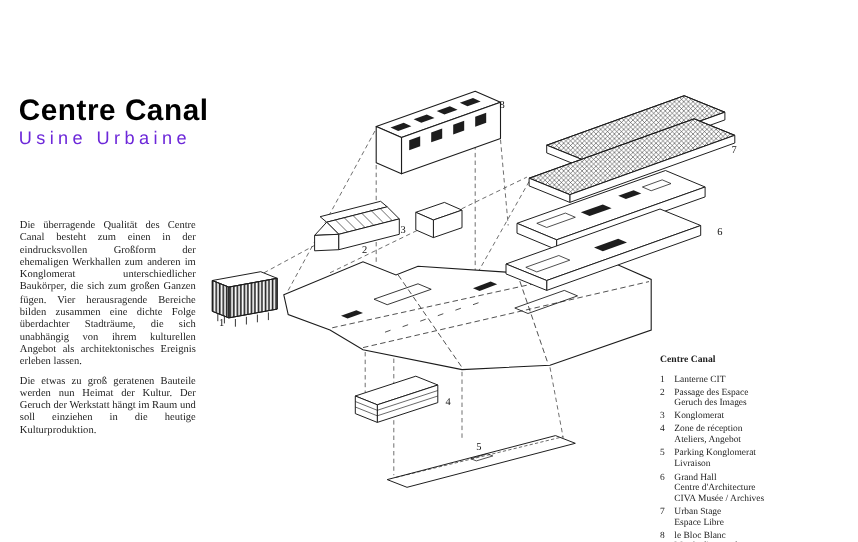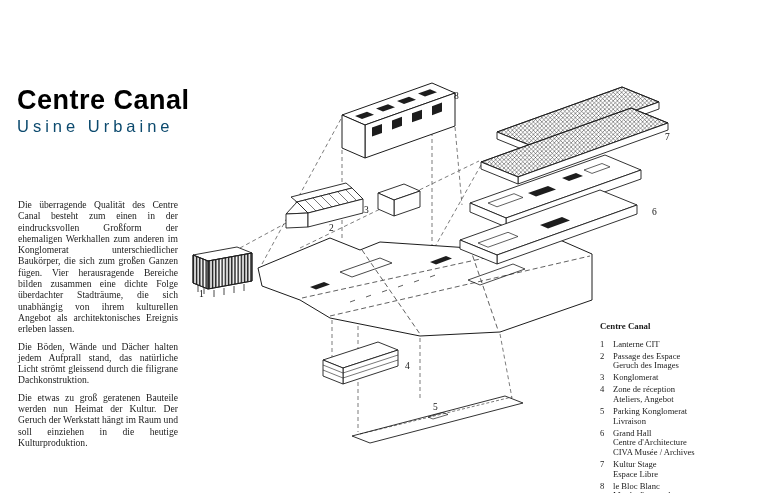--- a/index.html
+++ b/index.html
@@ -9,21 +9,21 @@
     overflow:hidden; font-family:"Liberation Serif", serif; color:#1c1c1c;
   }
   .drawing-svg { position:absolute; left:0; top:0; }
   .header { position:absolute; left:17px; top:86px; }
   .title {
     font-family:"Liberation Sans", sans-serif; font-weight:700;
     font-size:27px; line-height:1.05; color:#000; letter-spacing:0.5px;
   }
   .subtitle {
     font-family:"Liberation Sans", sans-serif; font-weight:400;
-    font-size:16.5px; letter-spacing:4px; color:#0c4a6e; margin-top:3px; white-space:nowrap;
+    font-size:16.5px; letter-spacing:4px; color:#6d28d9; margin-top:3px; white-space:nowrap;
   }
   .intro {
     position:absolute; left:18px; top:153px; width:160px;
     font-size:9.6px; line-height:11.3px; text-align:justify;margin-top:46px;
   }
   .intro p { margin-bottom:6px; }
   .legend {
     position:absolute; left:600px; top:322px; width:140px;
     font-size:8.6px; line-height:9.6px;
   }
@@ -195,21 +195,20 @@
   <span class="num-label" style="left:665px; top:133px;">7</span>
   <span class="num-label" style="left:454px; top:92px;">8</span>
 
   <header class="header">
     <div class="title">Centre Canal</div>
     <div class="subtitle">Usine Urbaine</div>
   </header>
 
   <section class="intro">
     <p>Die überragende Qualität des Centre Canal besteht zum einen in der eindrucksvollen Großform der ehemaligen Werkhallen zum anderen im Konglomerat unterschiedlicher Baukörper, die sich zum großen Ganzen fügen. Vier herausragende Bereiche bilden zusammen eine dichte Folge überdachter Stadträume, die sich unabhängig von ihrem kulturellen Angebot als architektonisches Ereignis erleben lassen.</p>
-    <p>Die Böden, Wände und Dächer halten jedem Aufprall stand, das natürliche Licht strömt gleissend durch die filigrane Dachkonstruktion.</p>
     <p>Die etwas zu groß geratenen Bauteile werden nun Heimat der Kultur. Der Geruch der Werkstatt hängt im Raum und soll einziehen in die heutige Kulturproduktion.</p>
   </section>
 
   <aside class="legend">
     <div class="legend-title">Centre Canal</div>
 
     <div class="legend-item">
       <div class="legend-num">1</div>
       <div class="legend-lines">
         <div>Lanterne CIT</div>
@@ -252,21 +251,21 @@
       <div class="legend-lines">
         <div>Grand Hall</div>
         <div>Centre d'Architecture</div>
         <div>CIVA Musée / Archives</div>
       </div>
     </div>
 
     <div class="legend-item">
       <div class="legend-num">7</div>
       <div class="legend-lines">
-        <div>Kultur Stage</div>
+        <div>Urban Stage</div>
         <div>Espace Libre</div>
       </div>
     </div>
 
     <div class="legend-item">
       <div class="legend-num">8</div>
       <div class="legend-lines">
         <div>le Bloc Blanc</div>
         <div>Musée d'art moderne</div>
       </div>

